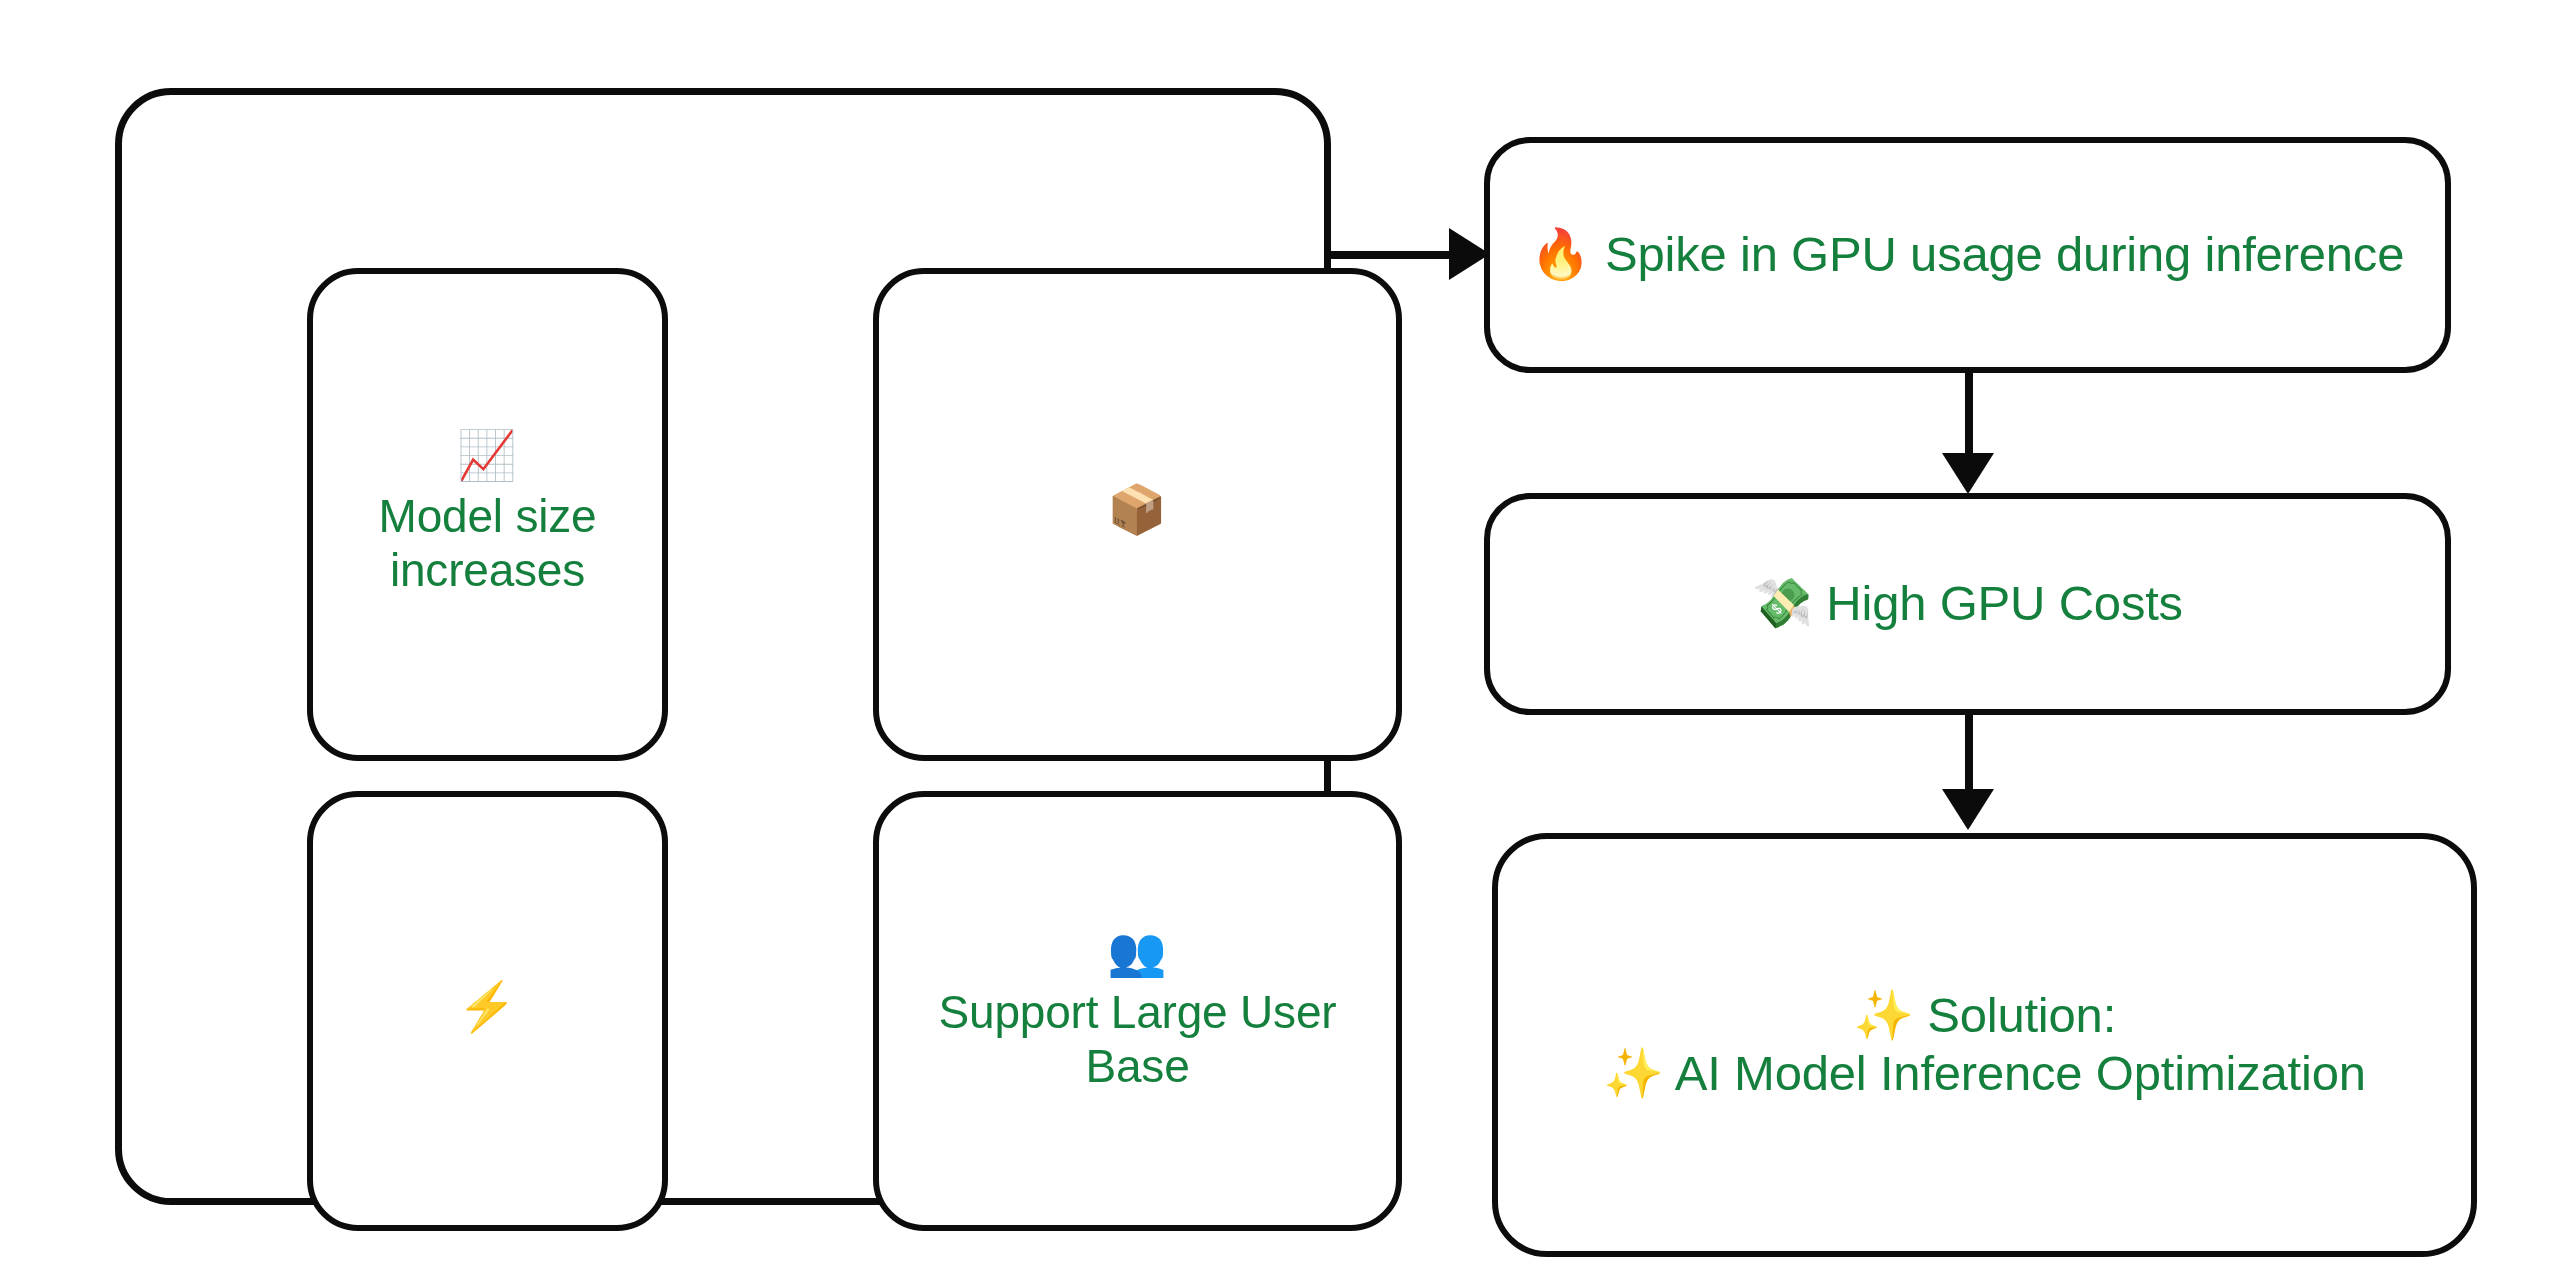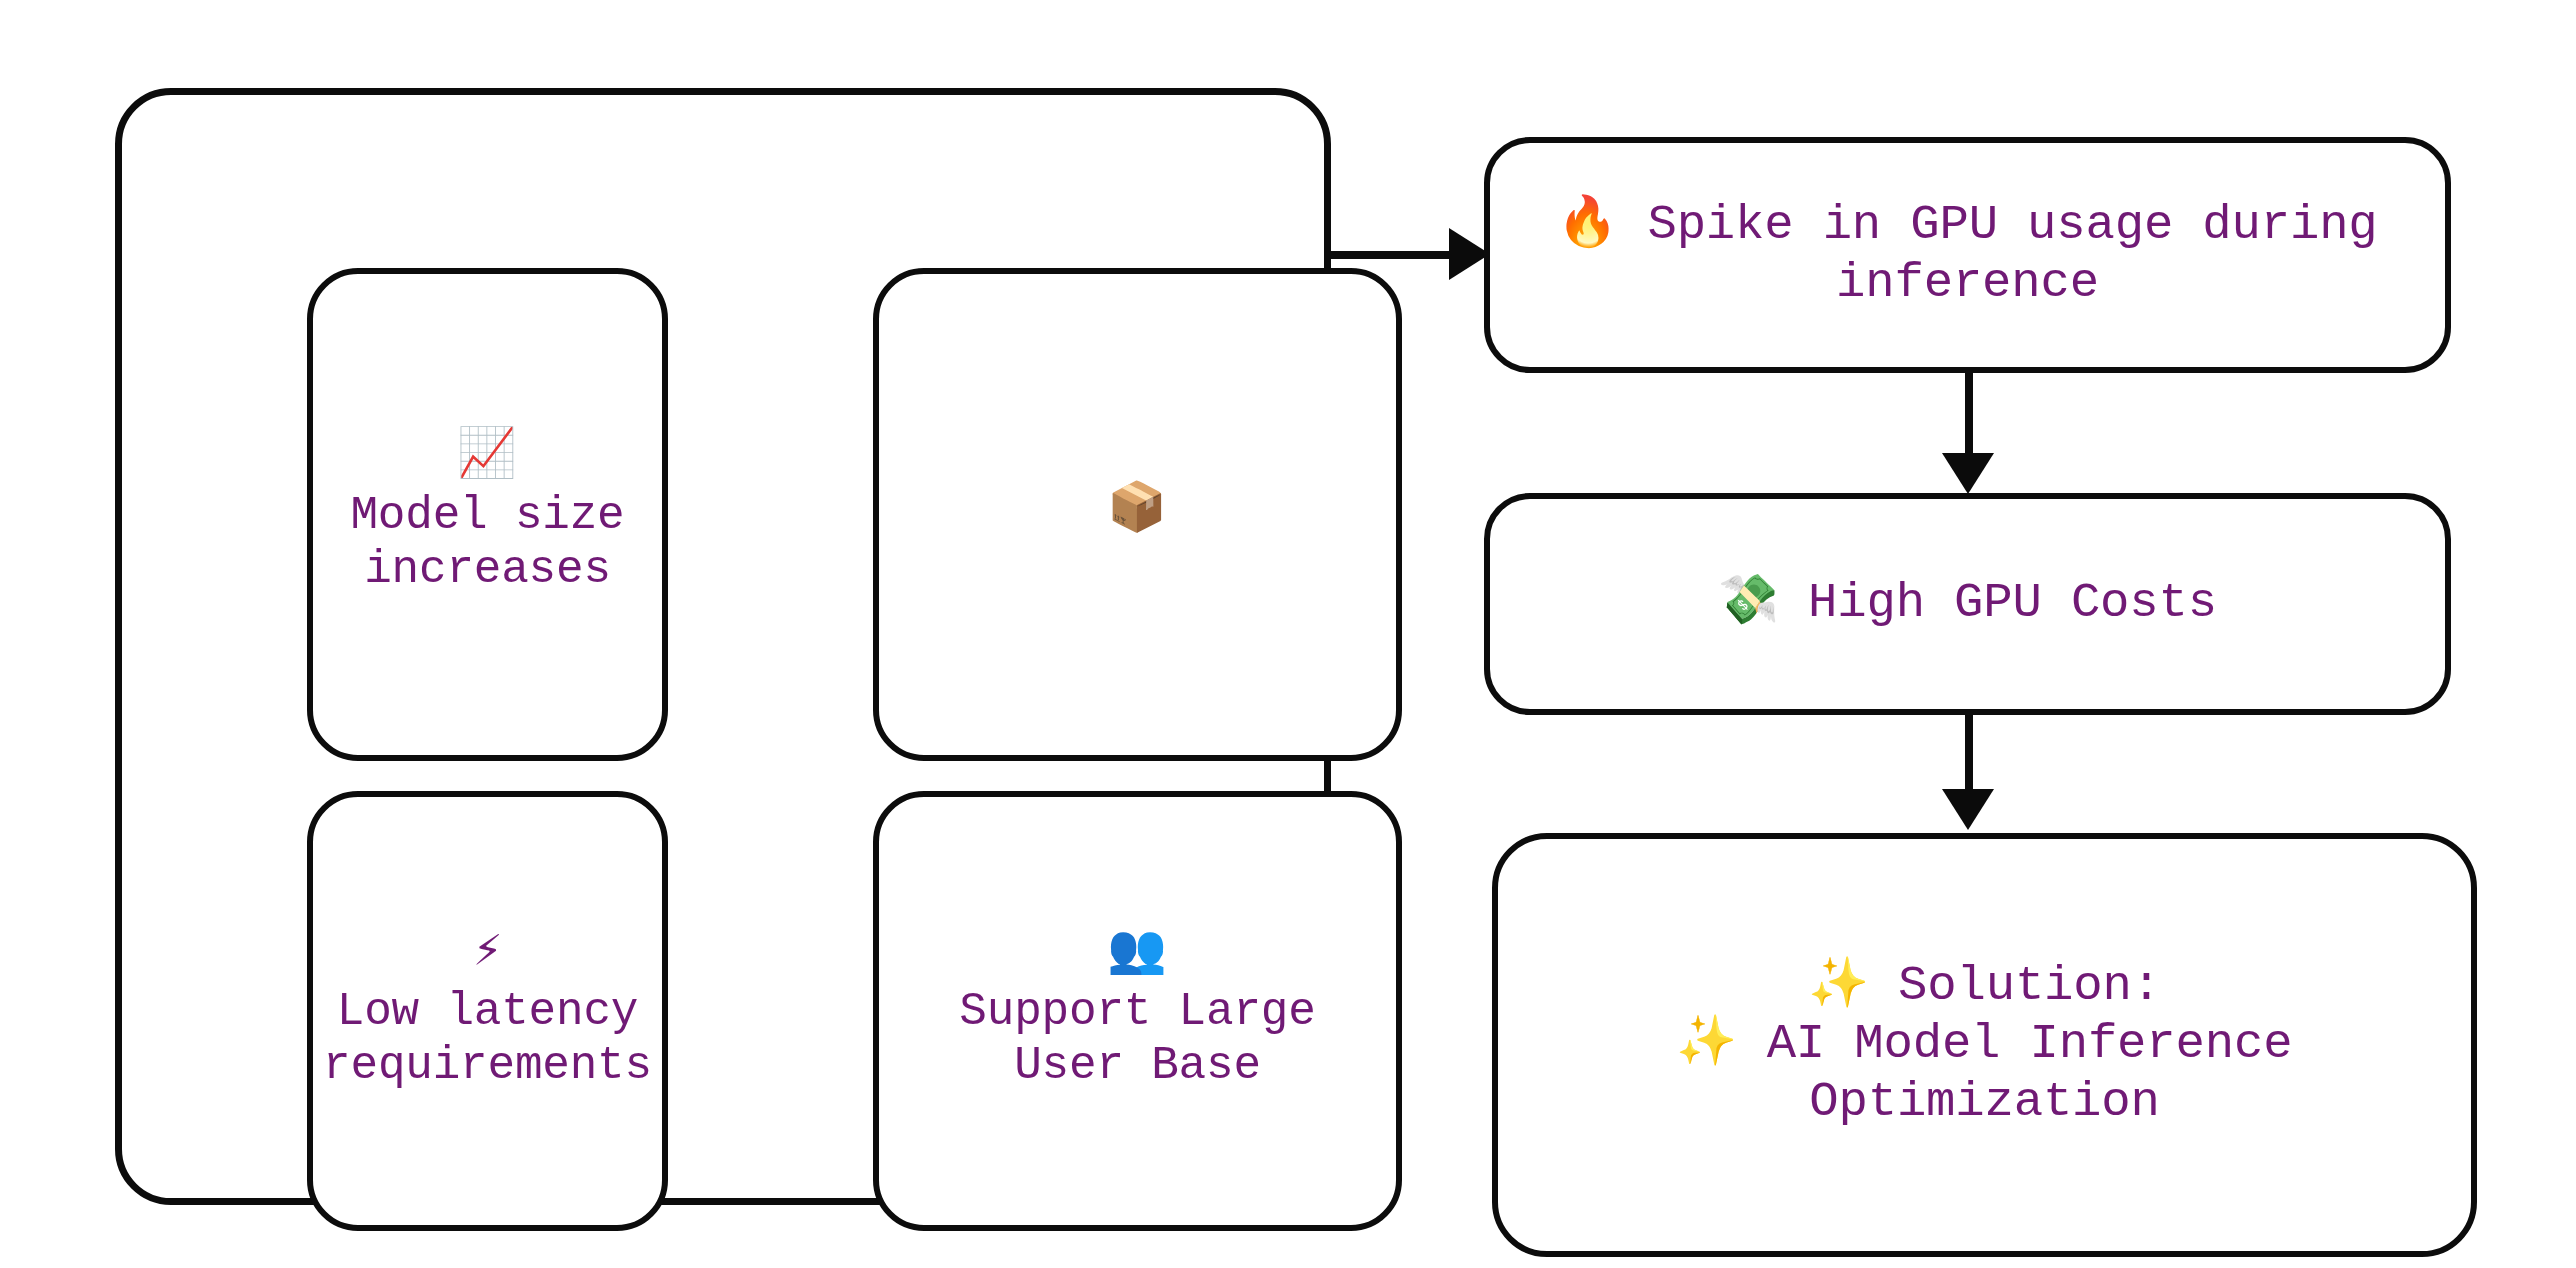--- a/index.html
+++ b/index.html
@@ -26,22 +26,21 @@
   .node {
     position: absolute;
     box-sizing: border-box;
     background: #ffffff;
     border: 6.2px solid #0c0c0c;
     border-radius: 53px;
     display: flex;
     align-items: center;
     justify-content: center;
     text-align: center;
-    color: #701a75;
-    font-family: Liberation Mono, monospace;
+    color: #15803d;
   }
 
   .node .label {
     display: block;
     width: 100%;
     line-height: 1.18;
     font-weight: 400;
     letter-spacing: -0.2px;
   }
 
@@ -153,21 +152,20 @@
 
     <div class="node req-card" id="card-multiple-models">
       <span class="label">
         <span class="emoji">📦</span>
       </span>
     </div>
 
     <div class="node req-card" id="card-low-latency">
       <span class="label">
         <span class="emoji">⚡</span>
-        <span>Low latency requirements</span>
       </span>
     </div>
 
     <div class="node req-card" id="card-user-base">
       <span class="label">
         <span class="emoji">👥</span>
         <span>Support Large User Base</span>
       </span>
     </div>
 

